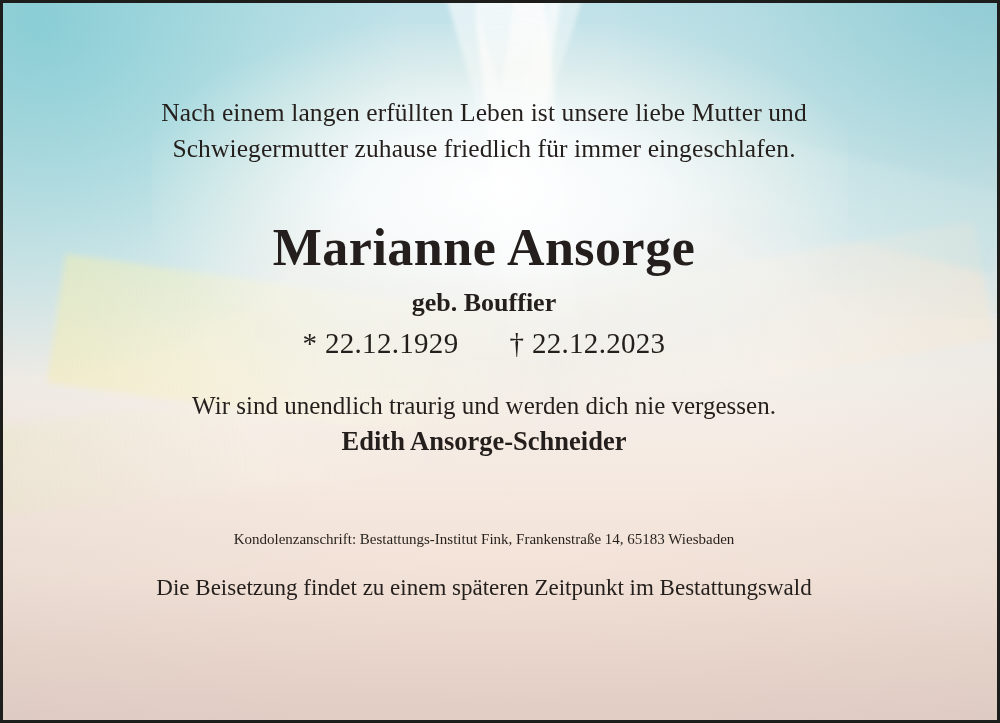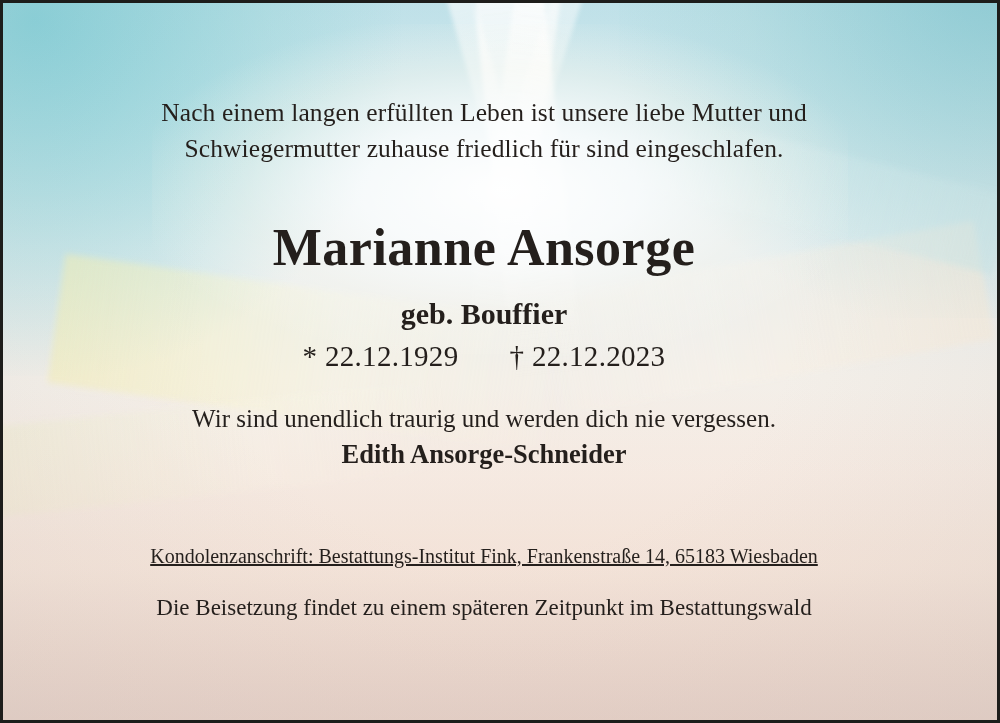--- a/index.html
+++ b/index.html
@@ -127,22 +127,22 @@
   .intro .line { display: block; }
 
   .name {
     margin-top: 52px;
     font-size: 52px;
     font-weight: bold;
     letter-spacing: 0.5px;
     line-height: 1.1;
   }
   .maiden {
-    margin-top: 20px;
-    font-size: 30px;
+    margin-top: 11px;
+    font-size: 26px;
     font-weight: bold;
   }
   .dates {
     margin-top: 9px;
     font-size: 29px;
     letter-spacing: 0.3px;
   }
   .dates .sep { display: inline-block; width: 36px; }
 
   .farewell {
@@ -153,23 +153,22 @@
 
   .mourners {
     font-size: 26.5px;
     font-weight: bold;
     line-height: 1.37;
   }
   .mourners .line { display: block; }
 
   .condolence {
     margin-top: 70px;
-    font-size: 20px;
+    font-size: 15px;
     line-height: 1.4;
-    text-decoration: underline;
   }
   .funeral {
     margin-top: 22px;
     font-size: 23px;
     line-height: 1.38;
   }
   .funeral .line { display: block; }
 </style>
 </head>
 <body>
@@ -188,21 +187,21 @@
   <div class="ray-lower ray-r1"></div>
   <div class="ray-lower ray-r2"></div>
   <div class="bg-glow"></div>
   <div class="bg-warm-bottom"></div>
   <div class="bg-vignette"></div>
 
   <div class="content">
 
     <div class="intro">
       <span class="line">Nach einem langen erfüllten Leben ist unsere liebe Mutter und</span>
-      <span class="line">Schwiegermutter zuhause friedlich für sind eingeschlafen.</span>
+      <span class="line">Schwiegermutter zuhause friedlich für immer eingeschlafen.</span>
     </div>
 
     <div class="name">Marianne Ansorge</div>
 
     <div class="maiden">geb. Bouffier</div>
 
     <div class="dates">
       <span>* 22.12.1929</span>
       <span class="sep"></span>
       <span>† 22.12.2023</span>

